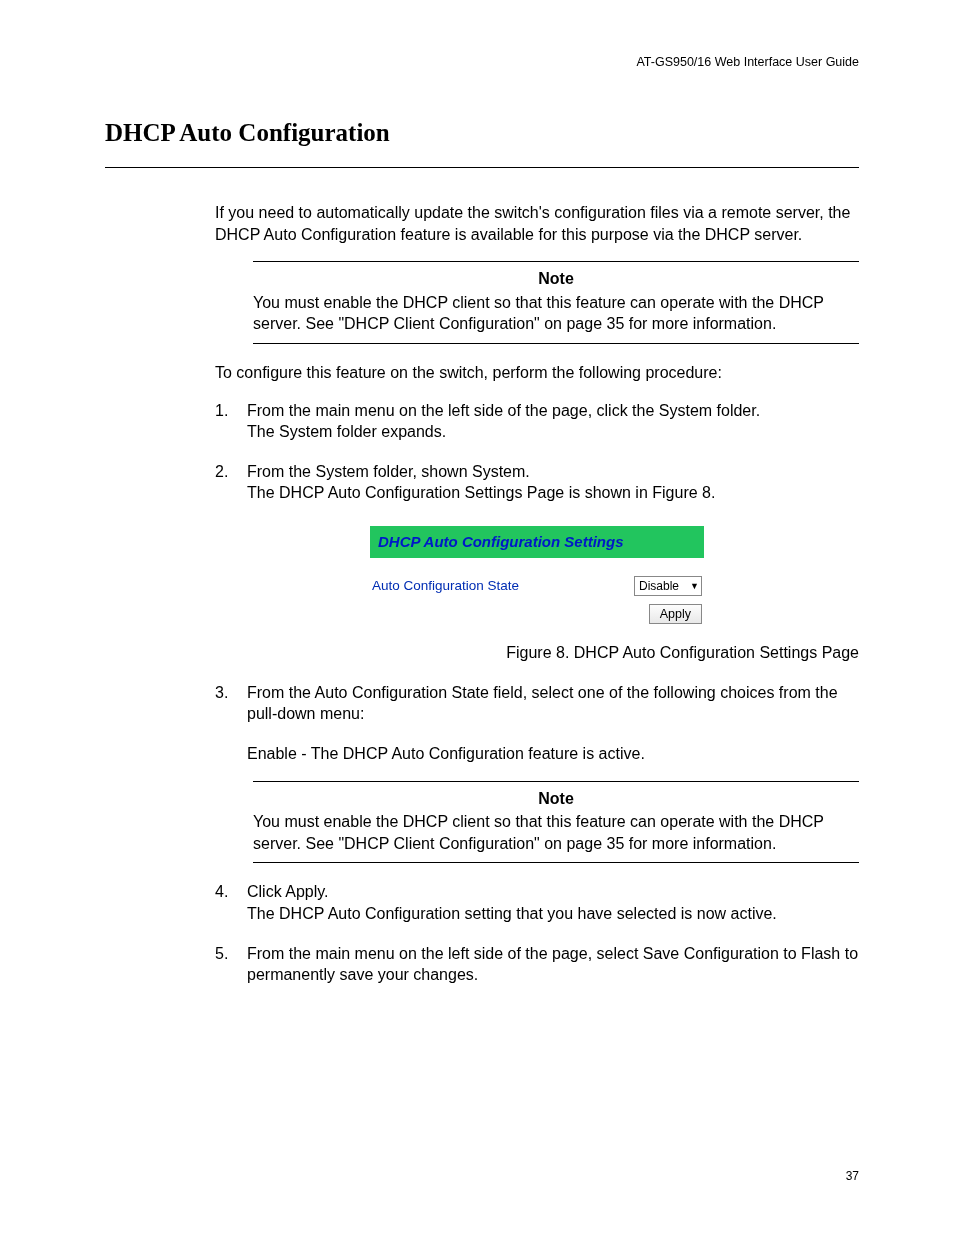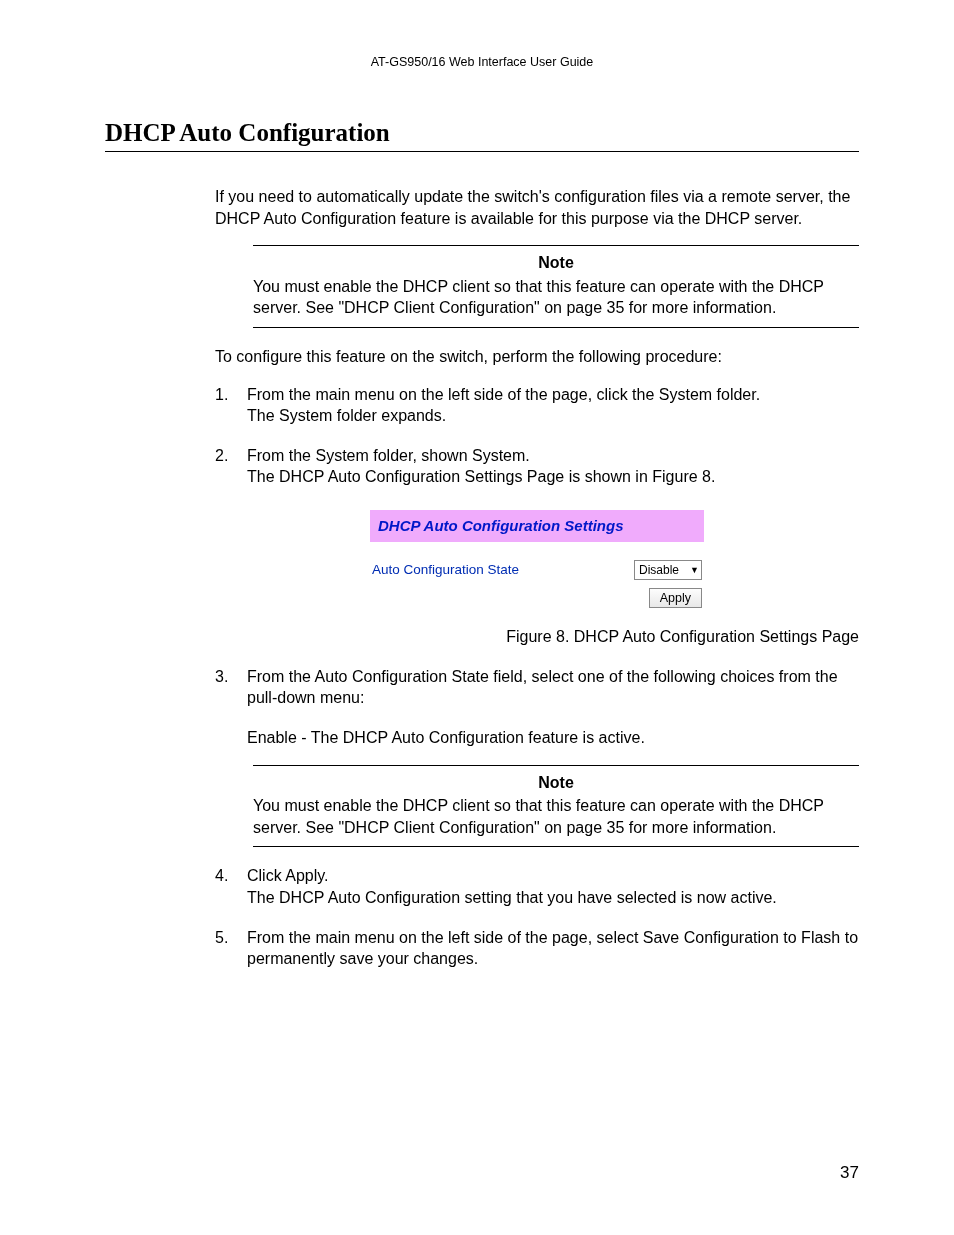--- a/index.html
+++ b/index.html
@@ -6,31 +6,31 @@
   body {
     width: 954px;
     height: 1235px;
     background: #ffffff;
     font-family: Arial, Helvetica, sans-serif;
     color: #000;
     position: relative;
     padding: 55px 95px 30px 105px;
   }
   .header-right {
-    text-align: center;
+    text-align: right;
     font-size: 12.5px;
     color: #000;
     margin-bottom: 50px;
   }
   .page-title {
     font-family: Georgia, 'Times New Roman', serif;
     font-size: 25px;
     font-weight: bold;
     border-bottom: 1.5px solid #000;
-    padding-bottom: 4px;
+    padding-bottom: 20px;
     margin-bottom: 34px;
   }
   .content {
     margin-left: 110px;
     font-size: 16px;
     line-height: 1.35;
   }
   .para { margin-bottom: 16px; }
   .note-block {
     border-top: 1px solid #000;
@@ -48,21 +48,21 @@
     margin: 22px 0 18px 0;
     text-align: center;
   }
   .settings-box {
     display: inline-block;
     text-align: left;
     width: 334px;
     border: 0;
   }
   .settings-header {
-    background: #f0abfc;
+    background: #22c55e;
     color: #0018c8;
     font-weight: bold;
     font-style: italic;
     font-family: Arial, sans-serif;
     font-size: 15px;
     padding: 6px 8px;
     margin-bottom: 18px;
   }
   .settings-row {
     display: flex;
@@ -99,21 +99,21 @@
   }
   .figure-caption {
     text-align: right;
     font-size: 16px;
     margin: 18px 0 18px 0;
   }
   .page-num {
     position: absolute;
     bottom: 52px;
     right: 95px;
-    font-size: 17px;
+    font-size: 12px;
   }
   b { font-weight: normal; }
 </style>
 </head>
 <body>
 
 <div class="header-right">AT-GS950/16  Web Interface User Guide</div>
 
 <h1 class="page-title">DHCP Auto Configuration</h1>
 

